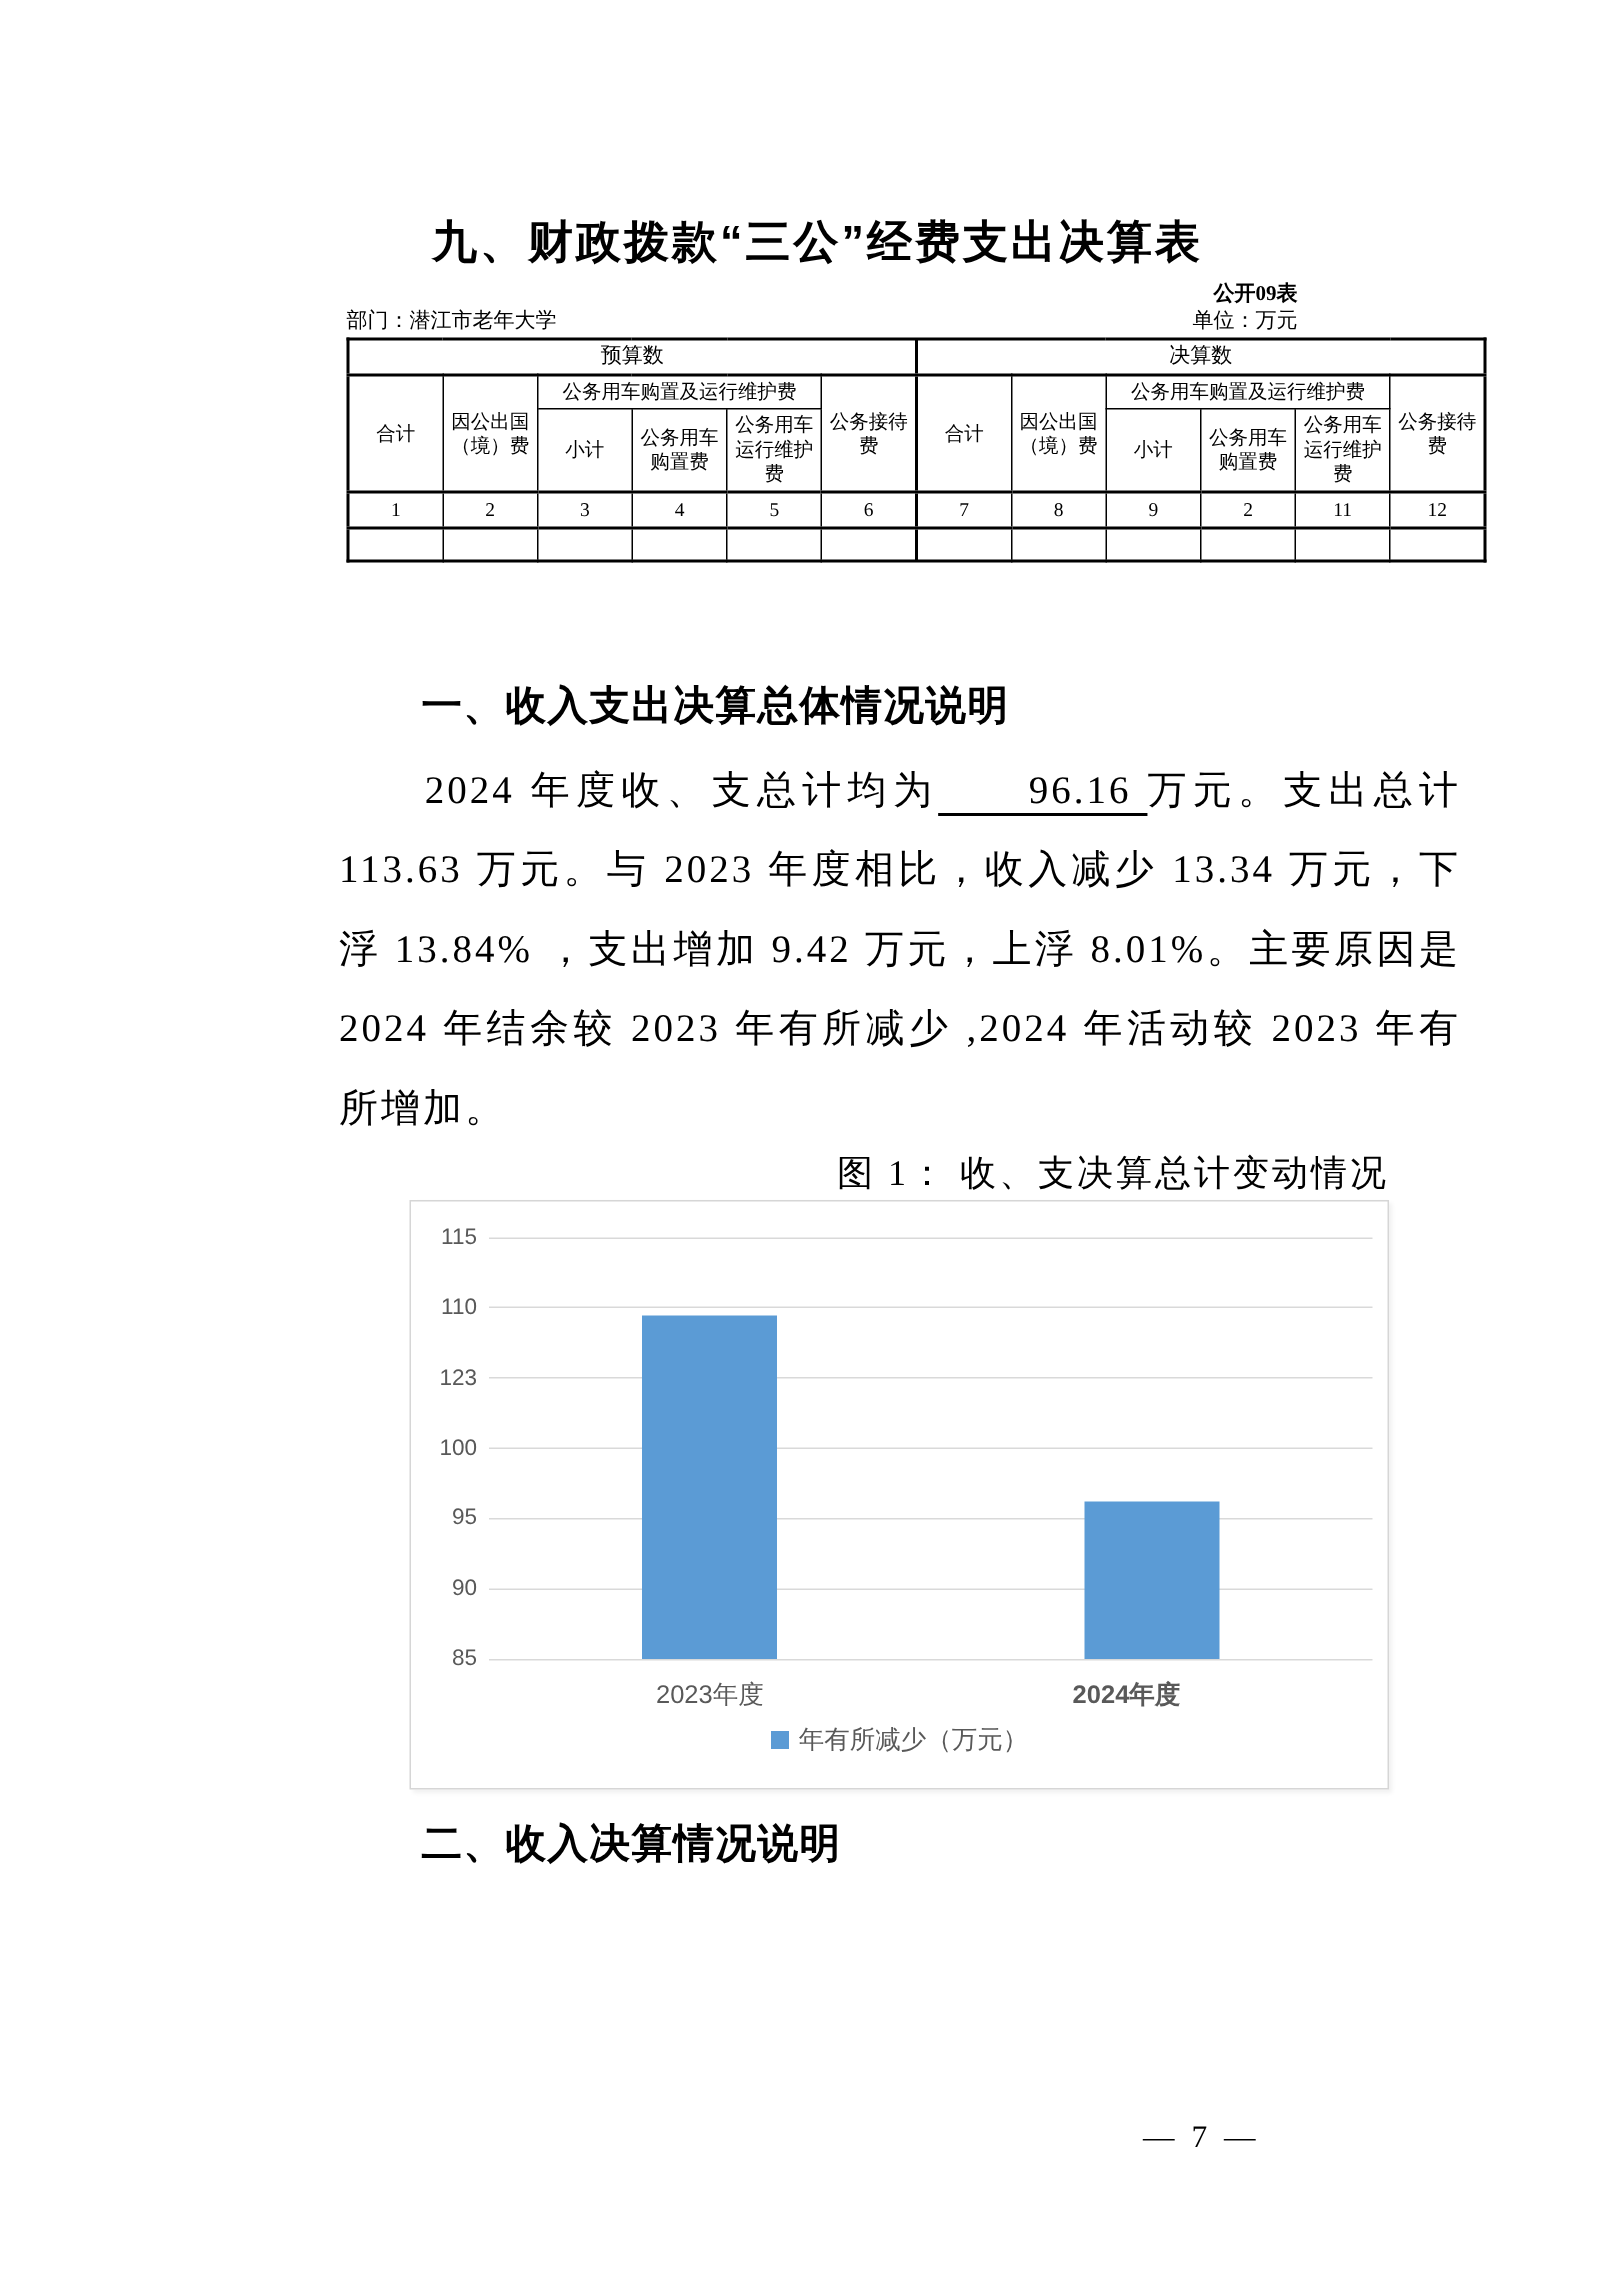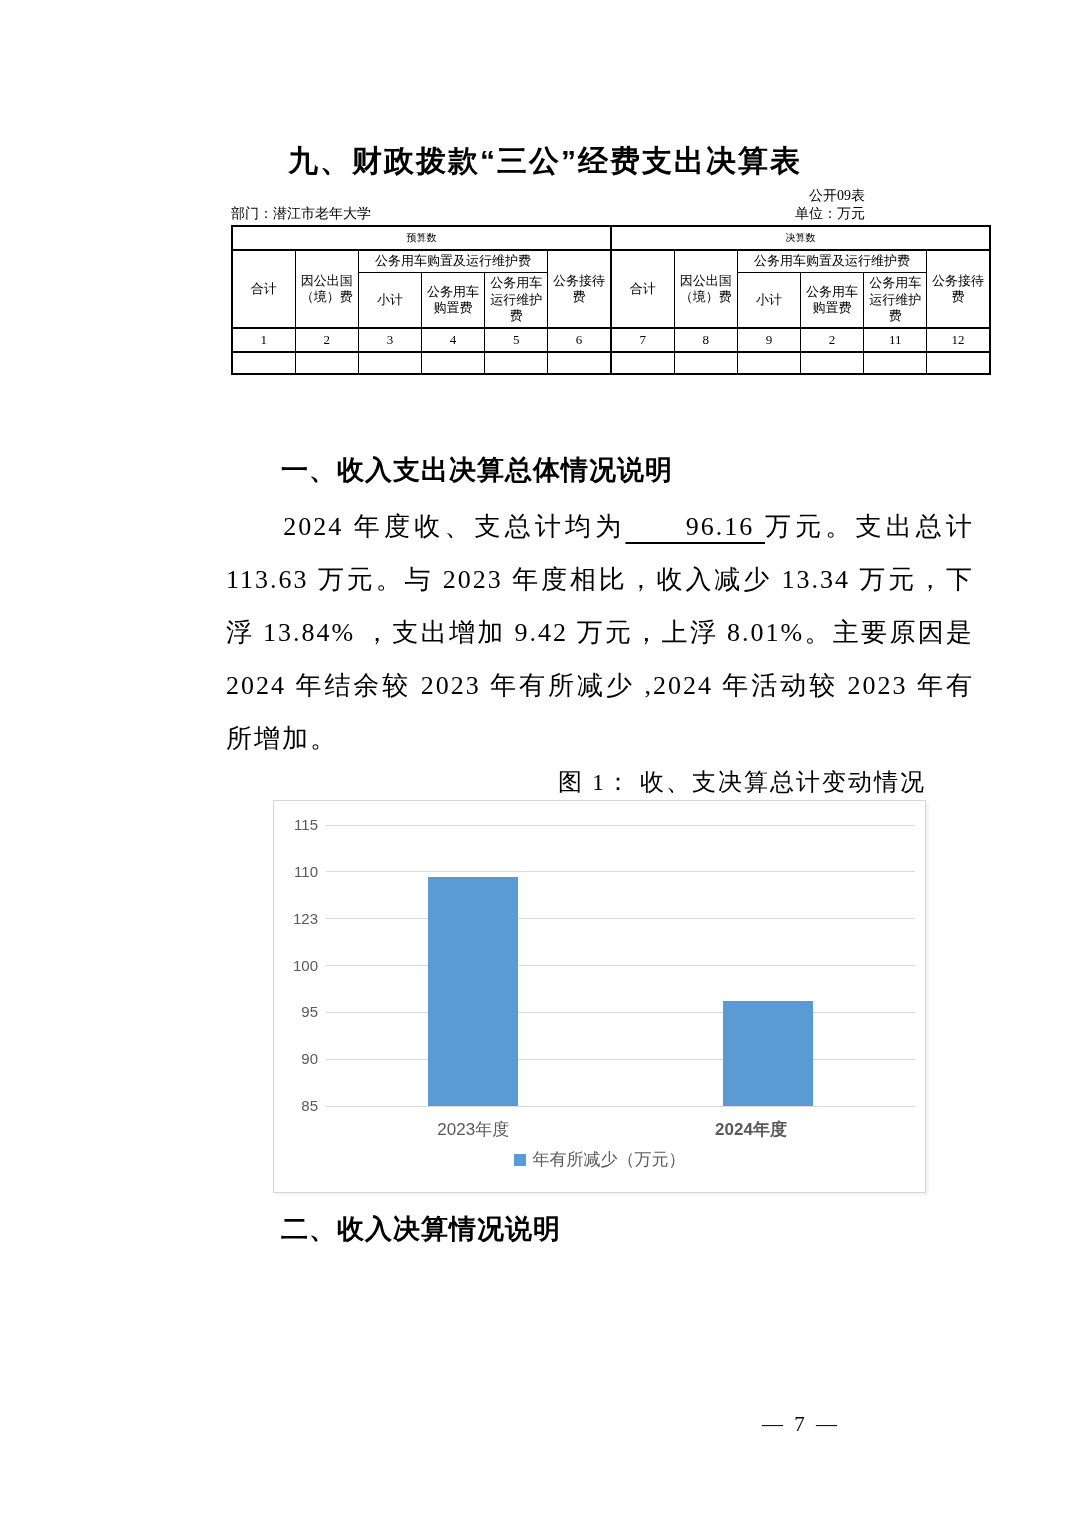--- a/index.html
+++ b/index.html
@@ -9,36 +9,36 @@
     background:#ffffff; color:#000;
     font-family:"Liberation Serif", serif; overflow:hidden;
   }
   .doc-title {
     position:absolute; left:225px; top:141px;
     font-family:"Liberation Sans", sans-serif; font-weight:bold;
     font-size:30px; letter-spacing:2px; white-space:nowrap;
   }
   .meta-code {
     position:absolute; right:146px; top:187px;
-    font-size:14px; text-align:right;
+    font-size:14px; text-align:right;font-weight:bold;
   }
   .meta-line {
     position:absolute; left:168px; right:146px; top:205px;
     display:flex; justify-content:space-between; font-size:14px;
   }
   table.sg {
     position:absolute; left:168px; top:225px; width:760px;
     border-collapse:collapse; border:2px solid #000;
     table-layout:fixed; text-align:center;
   }
   table.sg td {
     border:1px solid #000; font-size:13px; line-height:1.25;
     vertical-align:middle; padding:1px 2px; overflow:hidden;
   }
-  tr.r1 td { height:24px; border-bottom:2px solid #000; font-size:10px; }
+  tr.r1 td { height:24px; border-bottom:2px solid #000; font-size:14px; }
   tr.r2 td.grp { height:22px; border-bottom:1px solid #000; }
   tr.r2 td.sp { border-bottom:2px solid #000; }
   tr.r3 td { height:56px; border-bottom:2px solid #000; }
   tr.r4 td { height:24px; border-bottom:2px solid #000; font-size:13px; }
   tr.r5 td { height:22px; }
   td.mid { border-left:2px solid #000 !important; }
   .h2 {
     position:absolute; font-family:"Liberation Sans", sans-serif;
     font-weight:bold; white-space:nowrap; letter-spacing:1px;
   }

